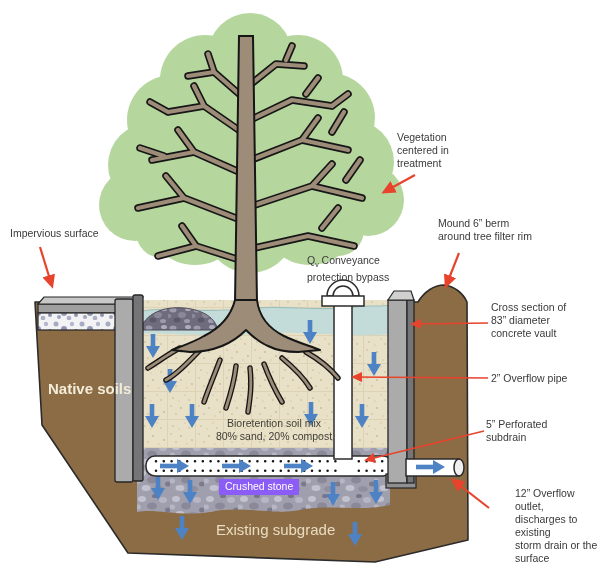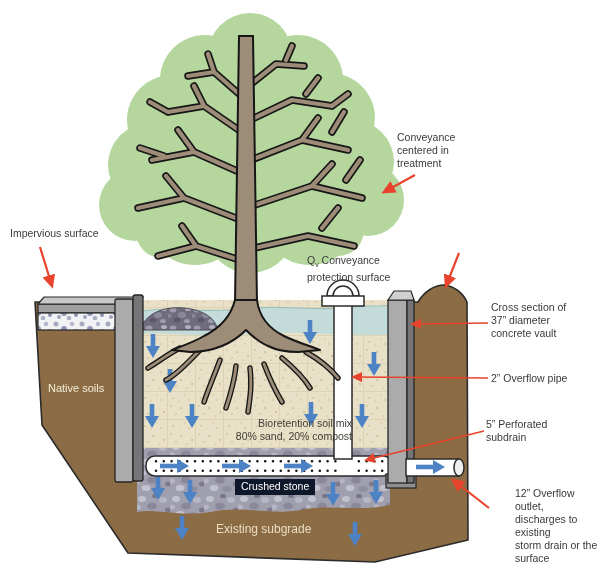--- a/index.html
+++ b/index.html
@@ -2,24 +2,24 @@
 <html><head>
 <meta charset="utf-8">
 <style>
   html,body{margin:0;padding:0;background:#fff;}
   .stage{position:relative;width:600px;height:581px;background:#fff;overflow:hidden;
          font-family:"Liberation Sans",sans-serif;}
   .stage svg{position:absolute;left:0;top:0;}
   .lbl{position:absolute;font-size:10.5px;line-height:13px;color:#3a3a3a;
        white-space:pre-line;letter-spacing:0;}
   .lbl sub{font-size:7px;}
-  .lbl-white{color:#f3ecd8;font-size:11px;}
+  .lbl-white{color:#f3ecd8;font-size:15px;font-weight:bold;}
   .lbl-sand{color:#3f3d35;text-align:center;}
-  .chip{background:#0f172a;color:#fff;padding:1px 6px 2px;font-size:10.5px;margin-left:16px;}
-  .lbl-sub{color:#e9dcc0;font-size:12px;}
+  .chip{background:#8b5cf6;color:#fff;padding:1px 6px 2px;font-size:10.5px;}
+  .lbl-sub{color:#e9dcc0;font-size:15px;}
 </style>
 </head>
 <body>
 
 <div class="stage">
 
 <svg width="600" height="581" viewBox="0 0 600 581">
   <defs>
     <pattern id="pSand" width="28" height="28" patternUnits="userSpaceOnUse">
       <rect width="28" height="28" fill="#e9e1c7"></rect>
@@ -219,43 +219,45 @@
     <line x1="459" y1="253" x2="446" y2="286" stroke-width="2.2" marker-end="url(#mB)"></line>
     <line x1="488" y1="323" x2="412" y2="324" stroke-width="1.6" marker-end="url(#mS)"></line>
     <line x1="488" y1="378" x2="353" y2="377" stroke-width="1.6" marker-end="url(#mS)"></line>
     <line x1="484" y1="431" x2="366" y2="460" stroke-width="1.8" marker-end="url(#mS)"></line>
     <line x1="489" y1="508" x2="453" y2="480" stroke-width="2.2" marker-end="url(#mB)"></line>
   </g>
 </svg>
 
   <div class="lbl" style="left:10px;top:227px;text-align:right;">Impervious surface</div>
 
-  <div class="lbl" style="left:397px;top:131px;">Conveyance
+  <div class="lbl" style="left:397px;top:131px;">Vegetation
 centered in
 treatment</div>
 
+  <div class="lbl" style="left:438px;top:217px;">Mound 6” berm
+around tree filter rim</div>
 
   <div class="lbl" style="left:307px;top:254px;"><span>Q</span><sub>v</sub><span> Conveyance
-protection surface</span></div>
+protection bypass</span></div>
 
   <div class="lbl" style="left:491px;top:301px;">Cross section of
-37” diameter
+83” diameter
 concrete vault</div>
 
   <div class="lbl" style="left:491px;top:372px;">2” Overflow pipe</div>
 
   <div class="lbl" style="left:486px;top:418px;">5” Perforated
 subdrain</div>
 
   <div class="lbl" style="left:490px;top:487px;margin-left:25px;">12” Overflow outlet,
 discharges to existing
 storm drain or the
 surface</div>
 
   <div class="lbl lbl-white" style="left:48px;top:382px;">Native soils</div>
 
-  <div class="lbl lbl-sand" style="left:196px;top:417px;width:156px;text-align:right;">Bioretention soil mix
+  <div class="lbl lbl-sand" style="left:196px;top:417px;width:156px;">Bioretention soil mix
 80% sand, 20% compost</div>
 
   <div class="lbl chip" style="left:219px;top:479px;">Crushed stone</div>
 
   <div class="lbl lbl-sub" style="left:216px;top:523px;">Existing subgrade</div>
 </div>
 
 </body></html>

